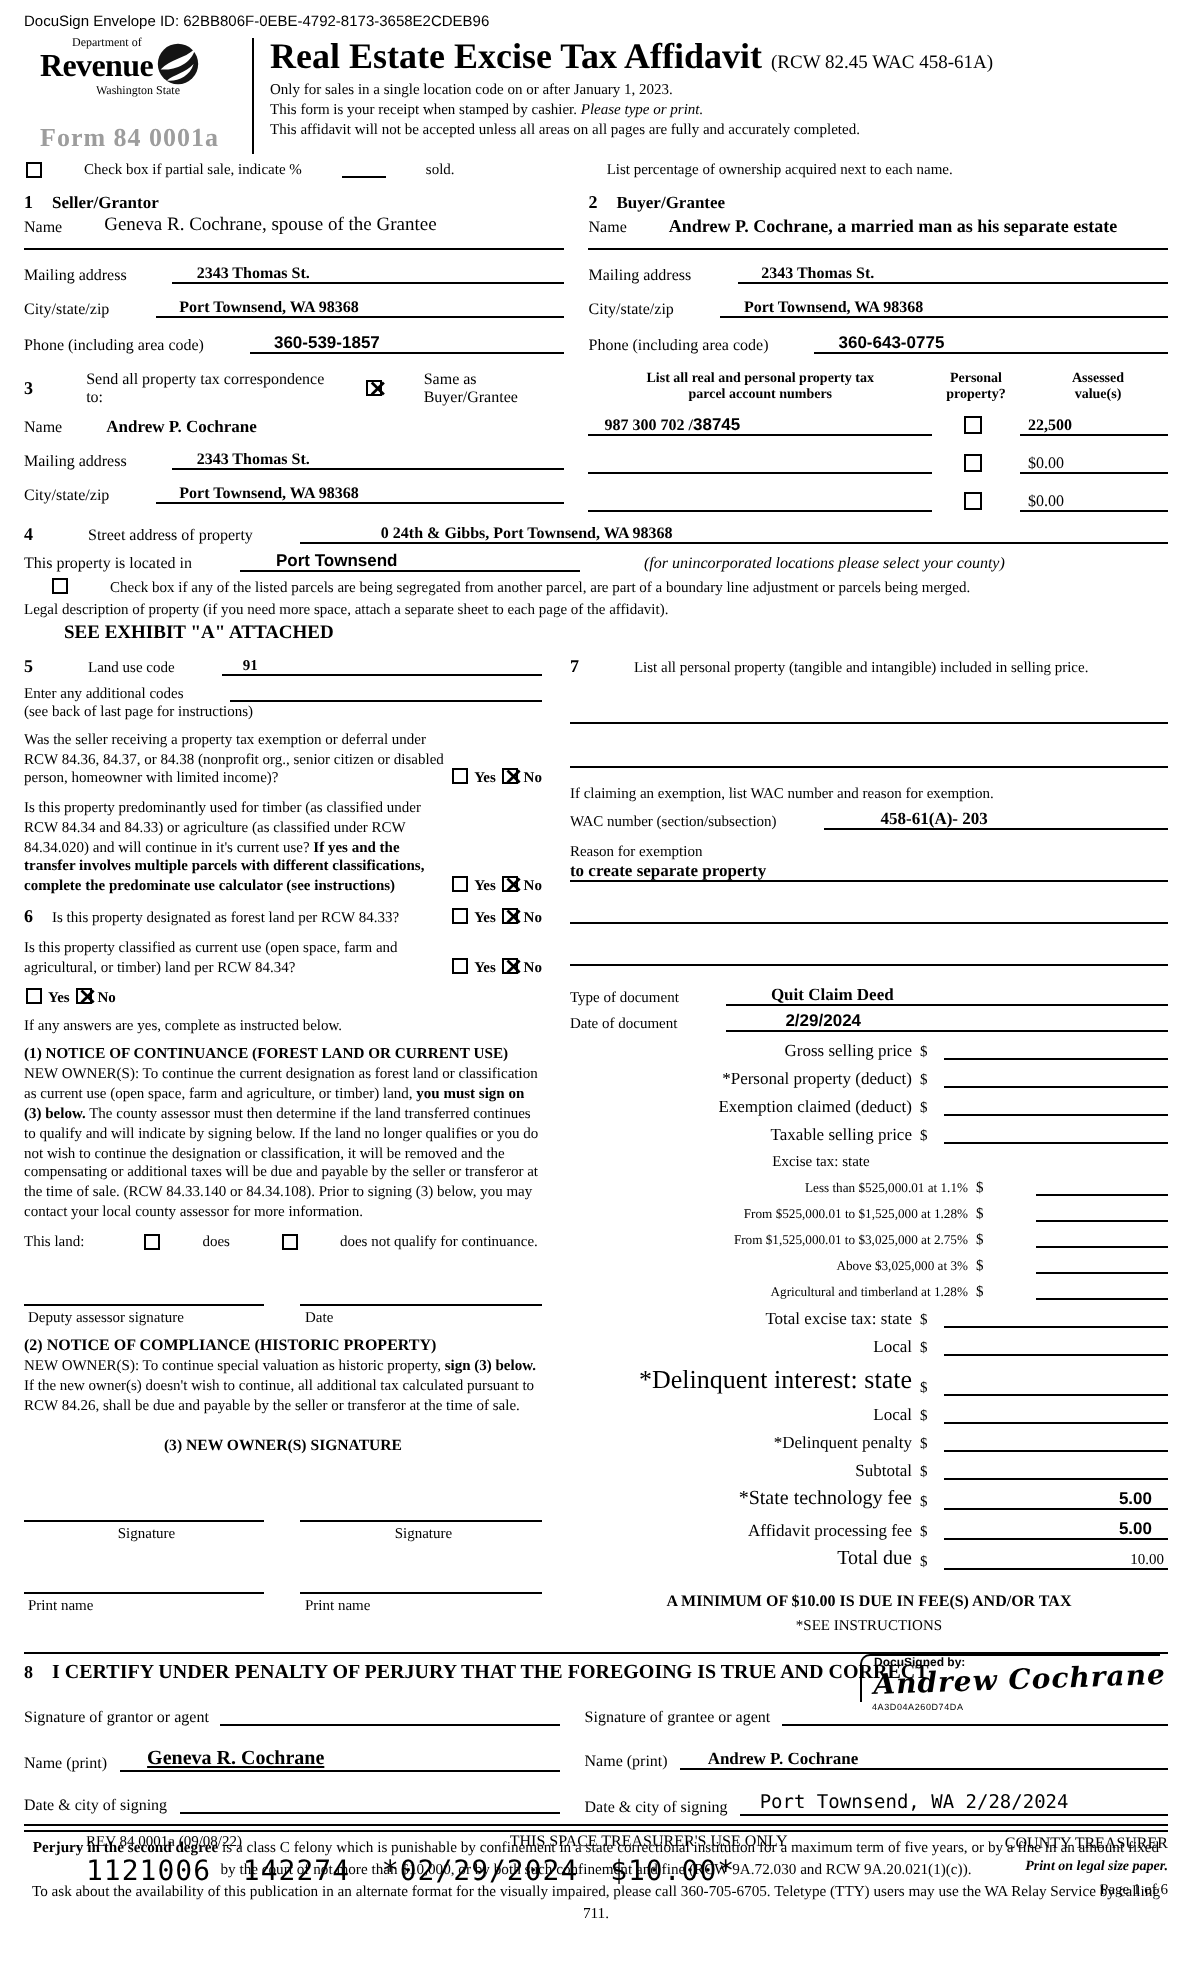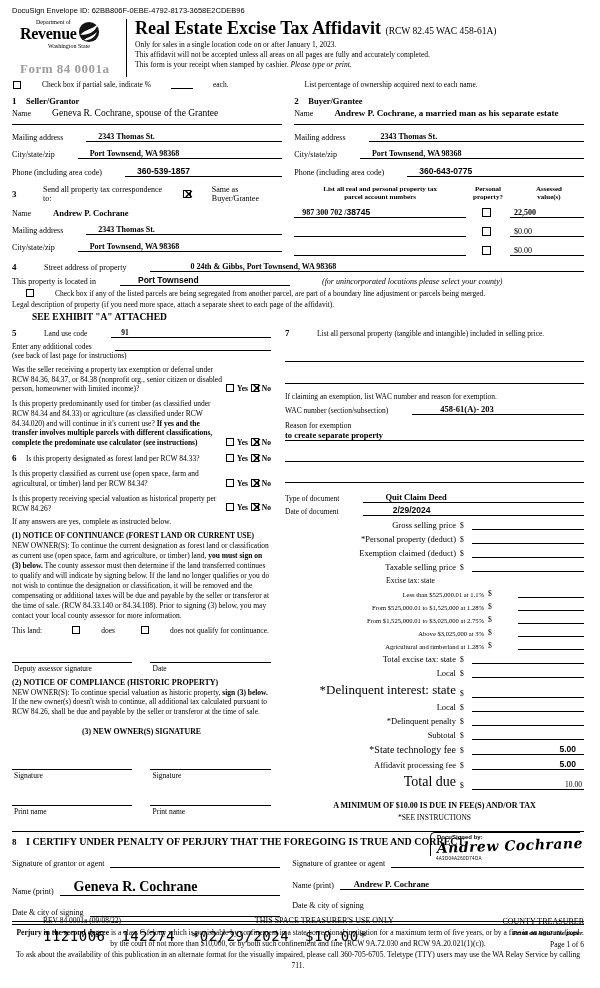--- a/index.html
+++ b/index.html
@@ -135,31 +135,31 @@
       <div class="wa">Washington State</div>
       <div class="formnum">Form 84 0001a</div>
     </div>
     <div class="titleblk">
       <div class="title">
         <span>Real Estate Excise Tax Affidavit</span>
         <span class="rcw">(RCW 82.45 WAC 458-61A)</span>
       </div>
       <div class="subs">
         <div>Only for sales in a single location code on or after January 1, 2023.</div>
+        <div><span>This form is your receipt when stamped by cashier. </span><span class="i">Please type or print.</span></div>
         <div>This affidavit will not be accepted unless all areas on all pages are fully and accurately completed.</div>
-        <div><span>This form is your receipt when stamped by cashier. </span><span class="i">Please type or print.</span></div>
       </div>
     </div>
   </div>
 
   <div class="partial r">
     <span class="cb"></span>
     <span>Check box if partial sale, indicate %</span>
     <span class="pctline f"></span>
-    <span>each.</span>
+    <span>sold.</span>
     <span class="ownote">List percentage of ownership acquired next to each name.</span>
   </div>
 
   <div class="twocol">
     <div class="col-l">
       <div><span class="secnum">1</span><span class="shn">Seller/Grantor</span></div>
       <div class="r namerow f" style="padding-bottom:6px;">
         <span class="lbl">Name</span>
         <span class="nameval1 grow">Geneva R. Cochrane, spouse of the Grantee</span>
       </div>
@@ -310,21 +310,20 @@
 
       <div class="qrow">
         <span class="qtext">Is this property classified as current use (open space, farm and agricultural, or timber) land per RCW 84.34?</span>
         <span class="yn">
           <span class="cb"></span><span>Yes</span>
           <span class="cb checked"></span><span>No</span>
         </span>
       </div>
 
       <div class="qrow">
-        <span class="qtext">Is this property receiving special valuation as historical property per RCW 84.26?</span>
         <span class="yn">
           <span class="cb"></span><span>Yes</span>
           <span class="cb checked"></span><span>No</span>
         </span>
       </div>
 
       <div style="margin-top:4px;">If any answers are yes, complete as instructed below.</div>
 
       <div class="ntitle">(1) NOTICE OF CONTINUANCE (FOREST LAND OR CURRENT USE)</div>
       <div class="npara"><span>NEW OWNER(S): To continue the current designation as forest land or classification as current use (open space, farm and agriculture, or timber) land, </span><span class="b">you must sign on (3) below.</span><span>  The county assessor must then determine if the land transferred continues to qualify and will indicate by signing below.  If the land no longer qualifies or you do not wish to continue the designation or classification, it will be removed and the compensating or additional taxes will be due and payable by the seller or transferor at the time of sale.  (RCW 84.33.140 or 84.34.108). Prior to signing (3) below, you may contact your local county assessor for more information.</span></div>
@@ -346,21 +345,21 @@
           <div class="f">&nbsp;</div>
           <div class="siglabel">Date</div>
         </div>
       </div>
 
       <div class="ntitle" style="font-size:8px;">(2) NOTICE OF COMPLIANCE (HISTORIC PROPERTY)</div>
       <div class="npara"><span>NEW OWNER(S): To continue special valuation as historic property, </span><span class="b">sign (3) below.</span><span> If the new owner(s) doesn't wish to continue, all additional tax calculated pursuant to RCW 84.26, shall be due and payable by the seller or transferor at the time of sale.</span></div>
 
       <div class="b" style="text-align:center; margin-top:10px; font-size:7.8px;">(3)  NEW OWNER(S) SIGNATURE</div>
 
-      <div class="sig2" style="margin-top:24px;">
+      <div class="sig2" style="margin-top:24px;text-align:center;">
         <div>
           <div class="f">&nbsp;</div>
           <div class="siglabel">Signature</div>
         </div>
         <div>
           <div class="f">&nbsp;</div>
           <div class="siglabel">Signature</div>
         </div>
       </div>
       <div class="sig2" style="margin-top:16px;">
@@ -485,21 +484,21 @@
         <span class="tlabel" style="font-size:10px;">*State technology fee</span>
         <span class="tdollar">$</span>
         <span class="tfield vsans">5.00</span>
       </div>
       <div class="trow">
         <span class="tlabel" style="font-size:8.5px;">Affidavit processing fee</span>
         <span class="tdollar">$</span>
         <span class="tfield vsans">5.00</span>
       </div>
       <div class="trow">
-        <span class="tlabel" style="font-size:14px;">Total due</span>
+        <span class="tlabel" style="font-size:10px;">Total due</span>
         <span class="tdollar">$</span>
         <span class="tfield" style="padding-right:2px;">10.00</span>
       </div>
 
       <div class="minnote">
         <div class="b" style="font-size:8px;">A MINIMUM OF $10.00 IS DUE IN FEE(S) AND/OR TAX</div>
         <div>*SEE INSTRUCTIONS</div>
       </div>
     </div>
   </div>
@@ -511,21 +510,21 @@
   </div>
 
   <div class="s8cols">
     <div class="s8l">
       <div class="s8row">
         <span class="lbl">Signature of grantor or agent</span>
         <span class="f grow">&nbsp;</span>
       </div>
       <div class="s8row">
         <span class="lbl">Name (print)</span>
-        <span class="f grow vserif" style="font-size:14px; padding-left:14px;">Geneva R. Cochrane</span>
+        <span class="f grow vserif" style="font-size:10px; padding-left:14px;text-decoration:underline;">Geneva R. Cochrane</span>
       </div>
       <div class="s8row">
         <span class="lbl">Date &amp; city of signing</span>
         <span class="f grow">&nbsp;</span>
       </div>
     </div>
     <div class="s8r">
       <div class="s8row" style="margin-top:11px; position:relative;">
         <span class="lbl">Signature of grantee or agent</span>
         <span class="f grow">&nbsp;</span>
@@ -536,20 +535,21 @@
           </div>
           <div class="ds-id">4A3D04A260D74DA</div>
         </div>
       </div>
       <div class="s8row">
         <span class="lbl">Name (print)</span>
         <span class="f grow vserif" style="font-size:8.5px; padding-left:14px;">Andrew P. Cochrane</span>
       </div>
       <div class="s8row">
         <span class="lbl">Date &amp; city of signing</span>
+        <span class="f grow vmono" style="padding-left:10px;">Port Townsend, WA  2/28/2024</span>
       </div>
     </div>
   </div>
 
   <div class="dbl"></div>
 
   <div class="perjury">
     <div><span class="b">Perjury in the second degree</span><span> is a class C felony which is punishable by confinement in a state correctional institution for a maximum term of five years, or by a fine in an amount fixed by the court of not more than $10,000, or by both such confinement and fine (RCW 9A.72.030 and RCW 9A.20.021(1)(c)).</span></div>
     <div>To ask about the availability of this publication in an alternate format for the visually impaired, please call 360-705-6705. Teletype (TTY) users may use the WA Relay Service by calling 711.</div>
   </div>

